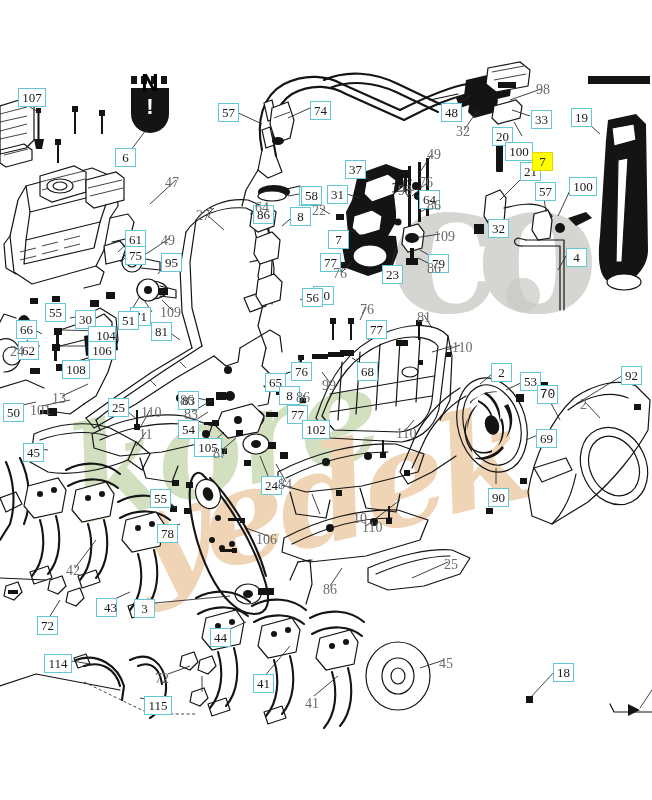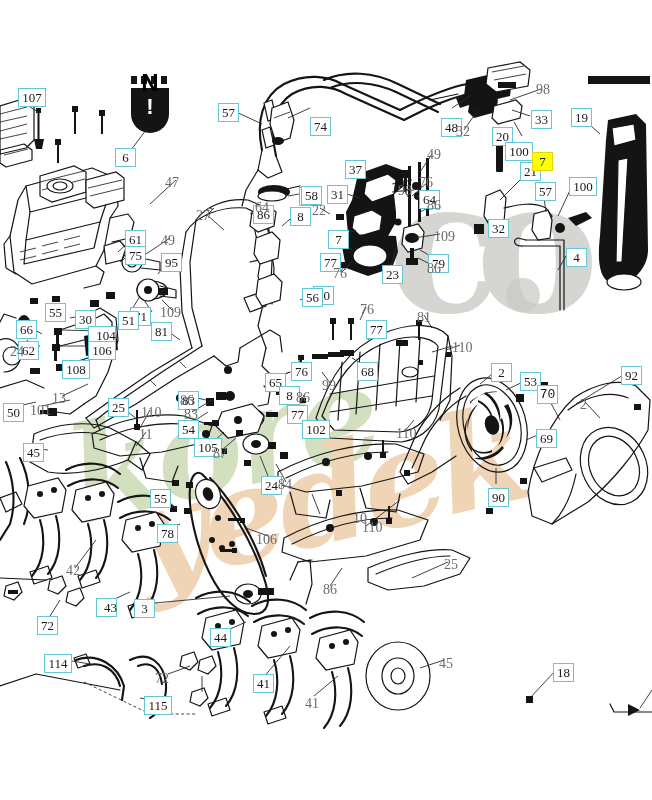--- a/index.html
+++ b/index.html
@@ -584,22 +584,22 @@
       <path class="ldr" d="M460 345 L446 350"></path>
       <path class="ldr" d="M585 402 L600 418"></path>
       <path class="ldr" d="M18 348 L28 340"></path>
     </g>
   </svg>
 
   <div id="callout-layer">
       <div class="callout w3" style="left: 18px; top: 88px;">107</div>
       <div class="callout w2" style="left: 115px; top: 148px;">6</div>
       <div class="callout w2" style="left: 218px; top: 103px;">57</div>
-      <div class="callout w2" style="left: 310px; top: 101px; margin-top: 16px;">74</div>
-      <div class="callout w2" style="left: 441px; top: 103px; margin-top: 15px;">48</div>
+      <div class="callout w2" style="left: 310px; top: 101px;">74</div>
+      <div class="callout w2" style="left: 441px; top: 103px;">48</div>
       <div class="callout w2" style="left: 531px; top: 110px;">33</div>
       <div class="callout w2" style="left: 571px; top: 108px;">19</div>
       <div class="callout w2" style="left: 492px; top: 127px;">20</div>
       <div class="callout w2" style="left: 520px; top: 127px; margin-top: 35px;">21</div>
       <div class="callout w3" style="left: 505px; top: 142px;">100</div>
       <div class="callout w2 hl" style="left: 532px; top: 152px;">7</div>
       <div class="callout w2" style="left: 535px; top: 182px;">57</div>
       <div class="callout w3" style="left: 569px; top: 177px;">100</div>
       <div class="callout w2" style="left: 488px; top: 219px;">32</div>
       <div class="callout w2" style="left: 566px; top: 248px;">4</div>

